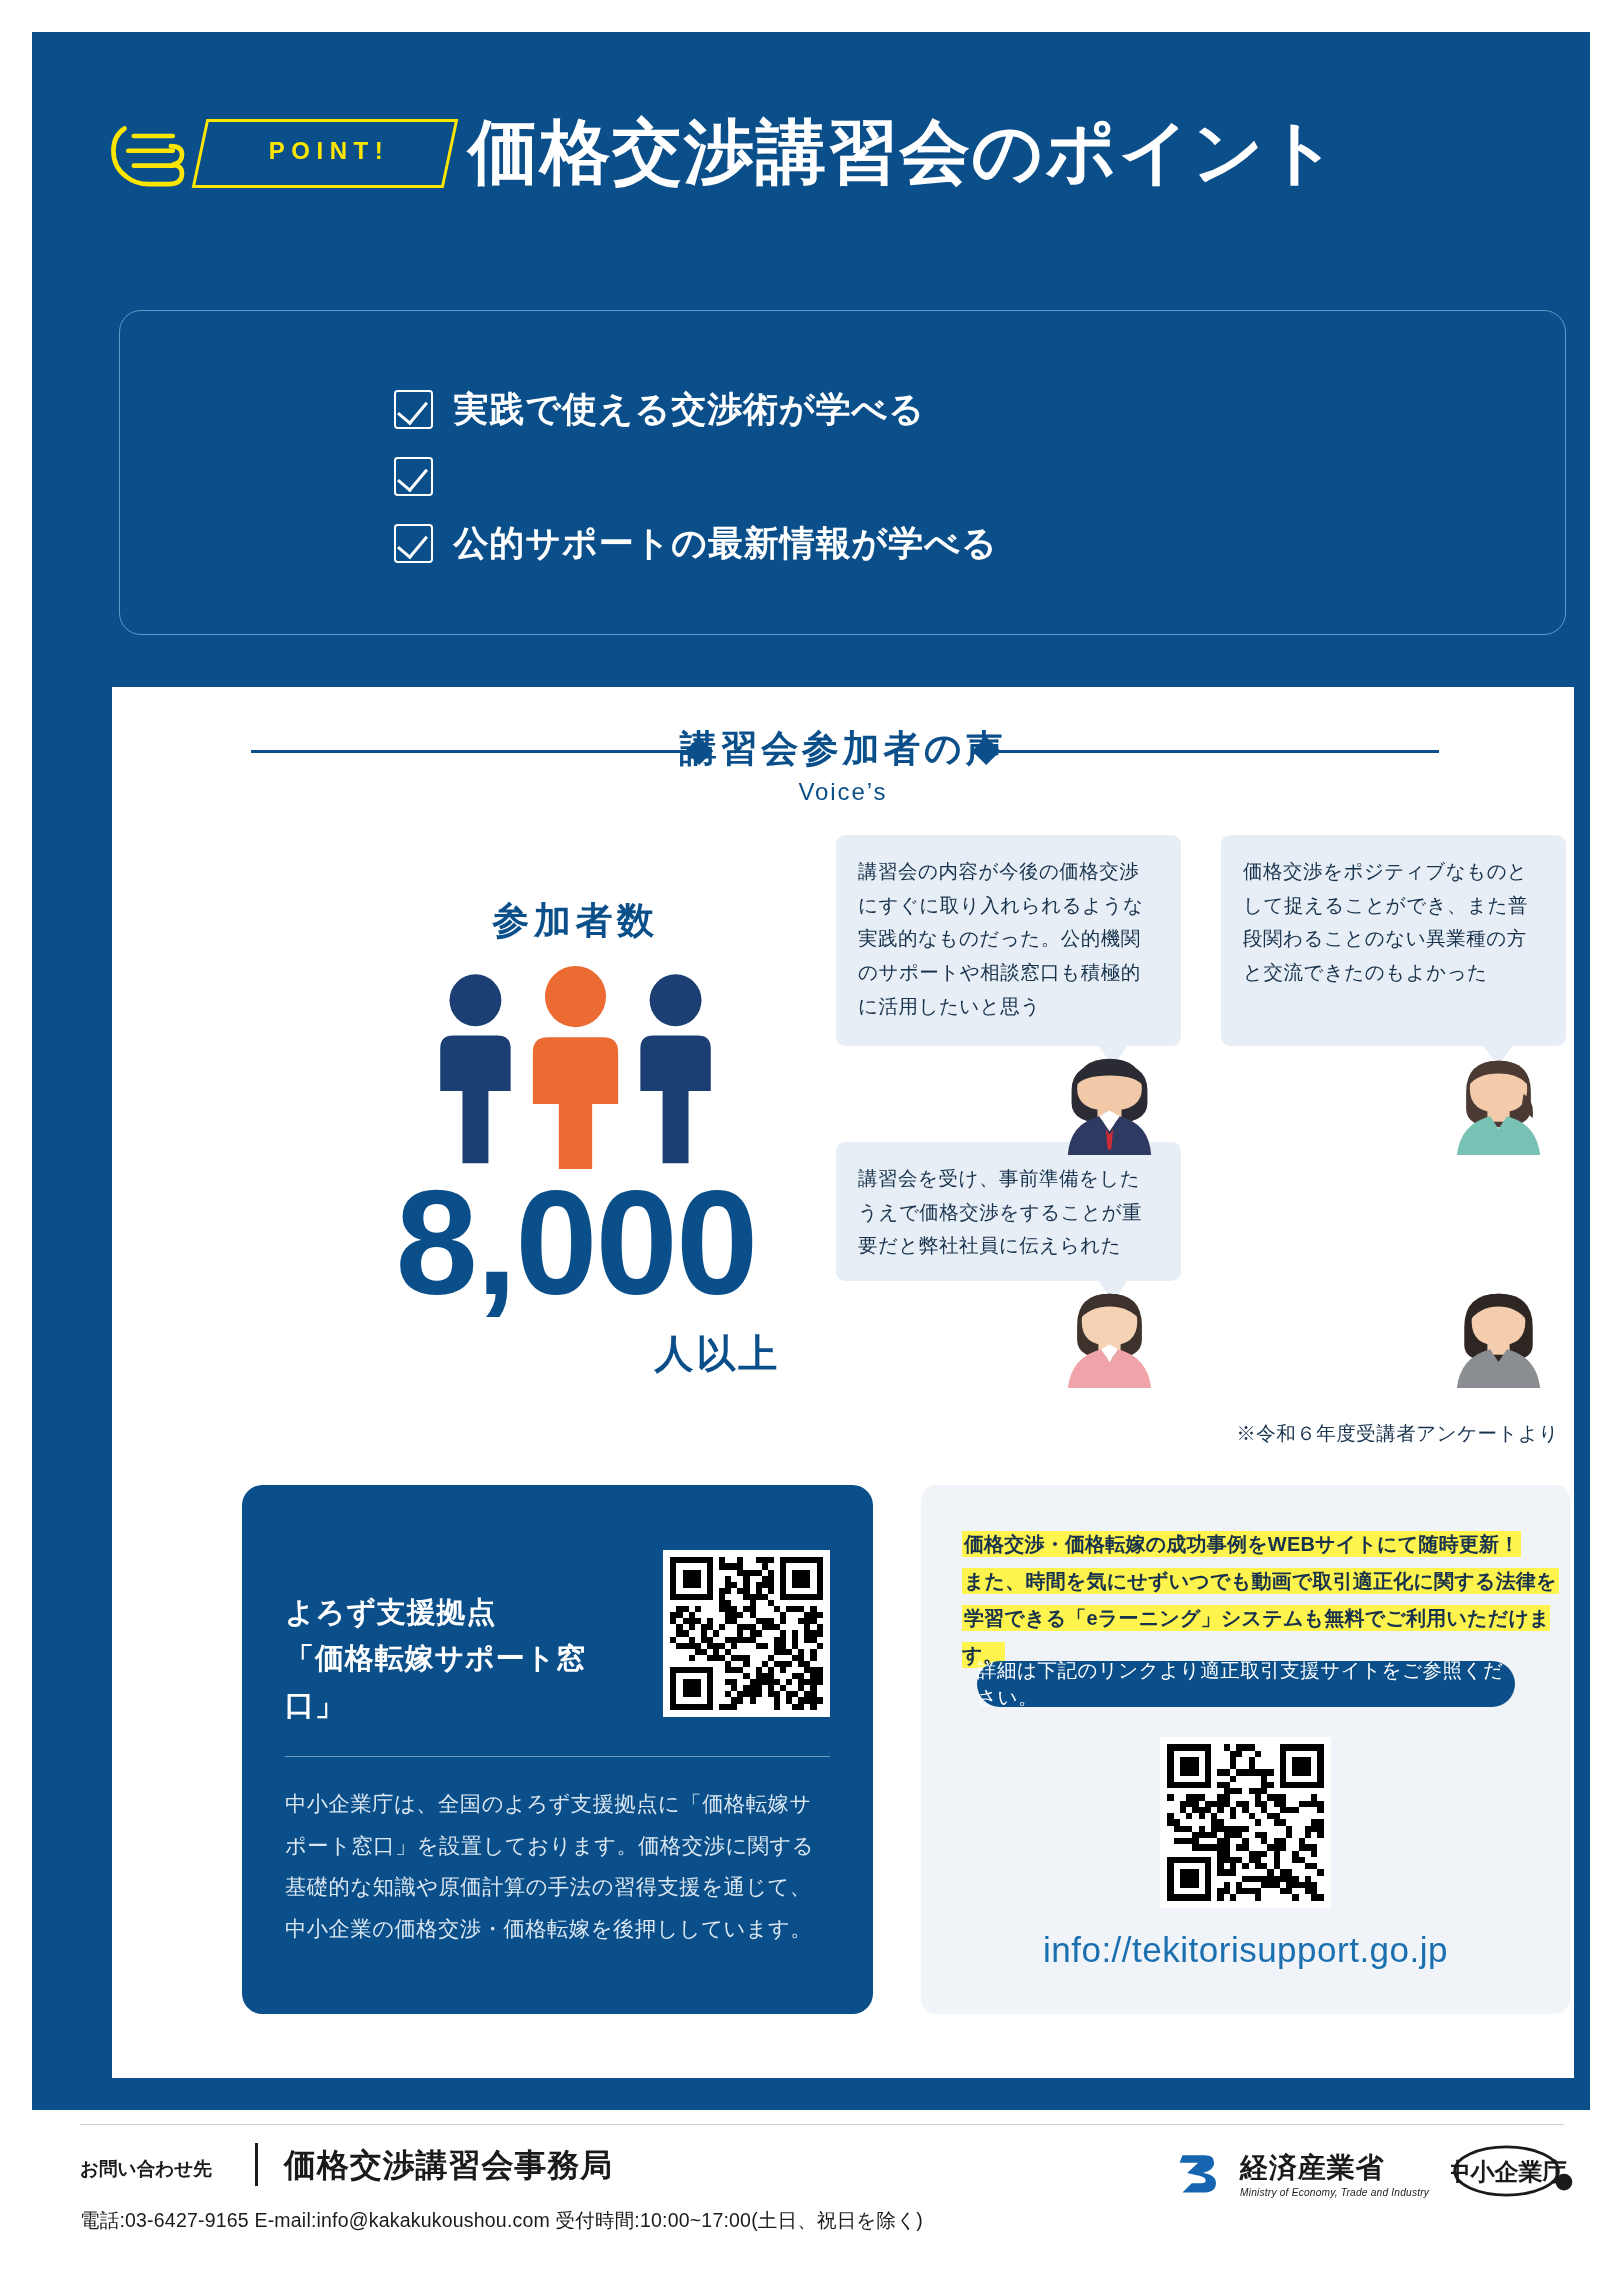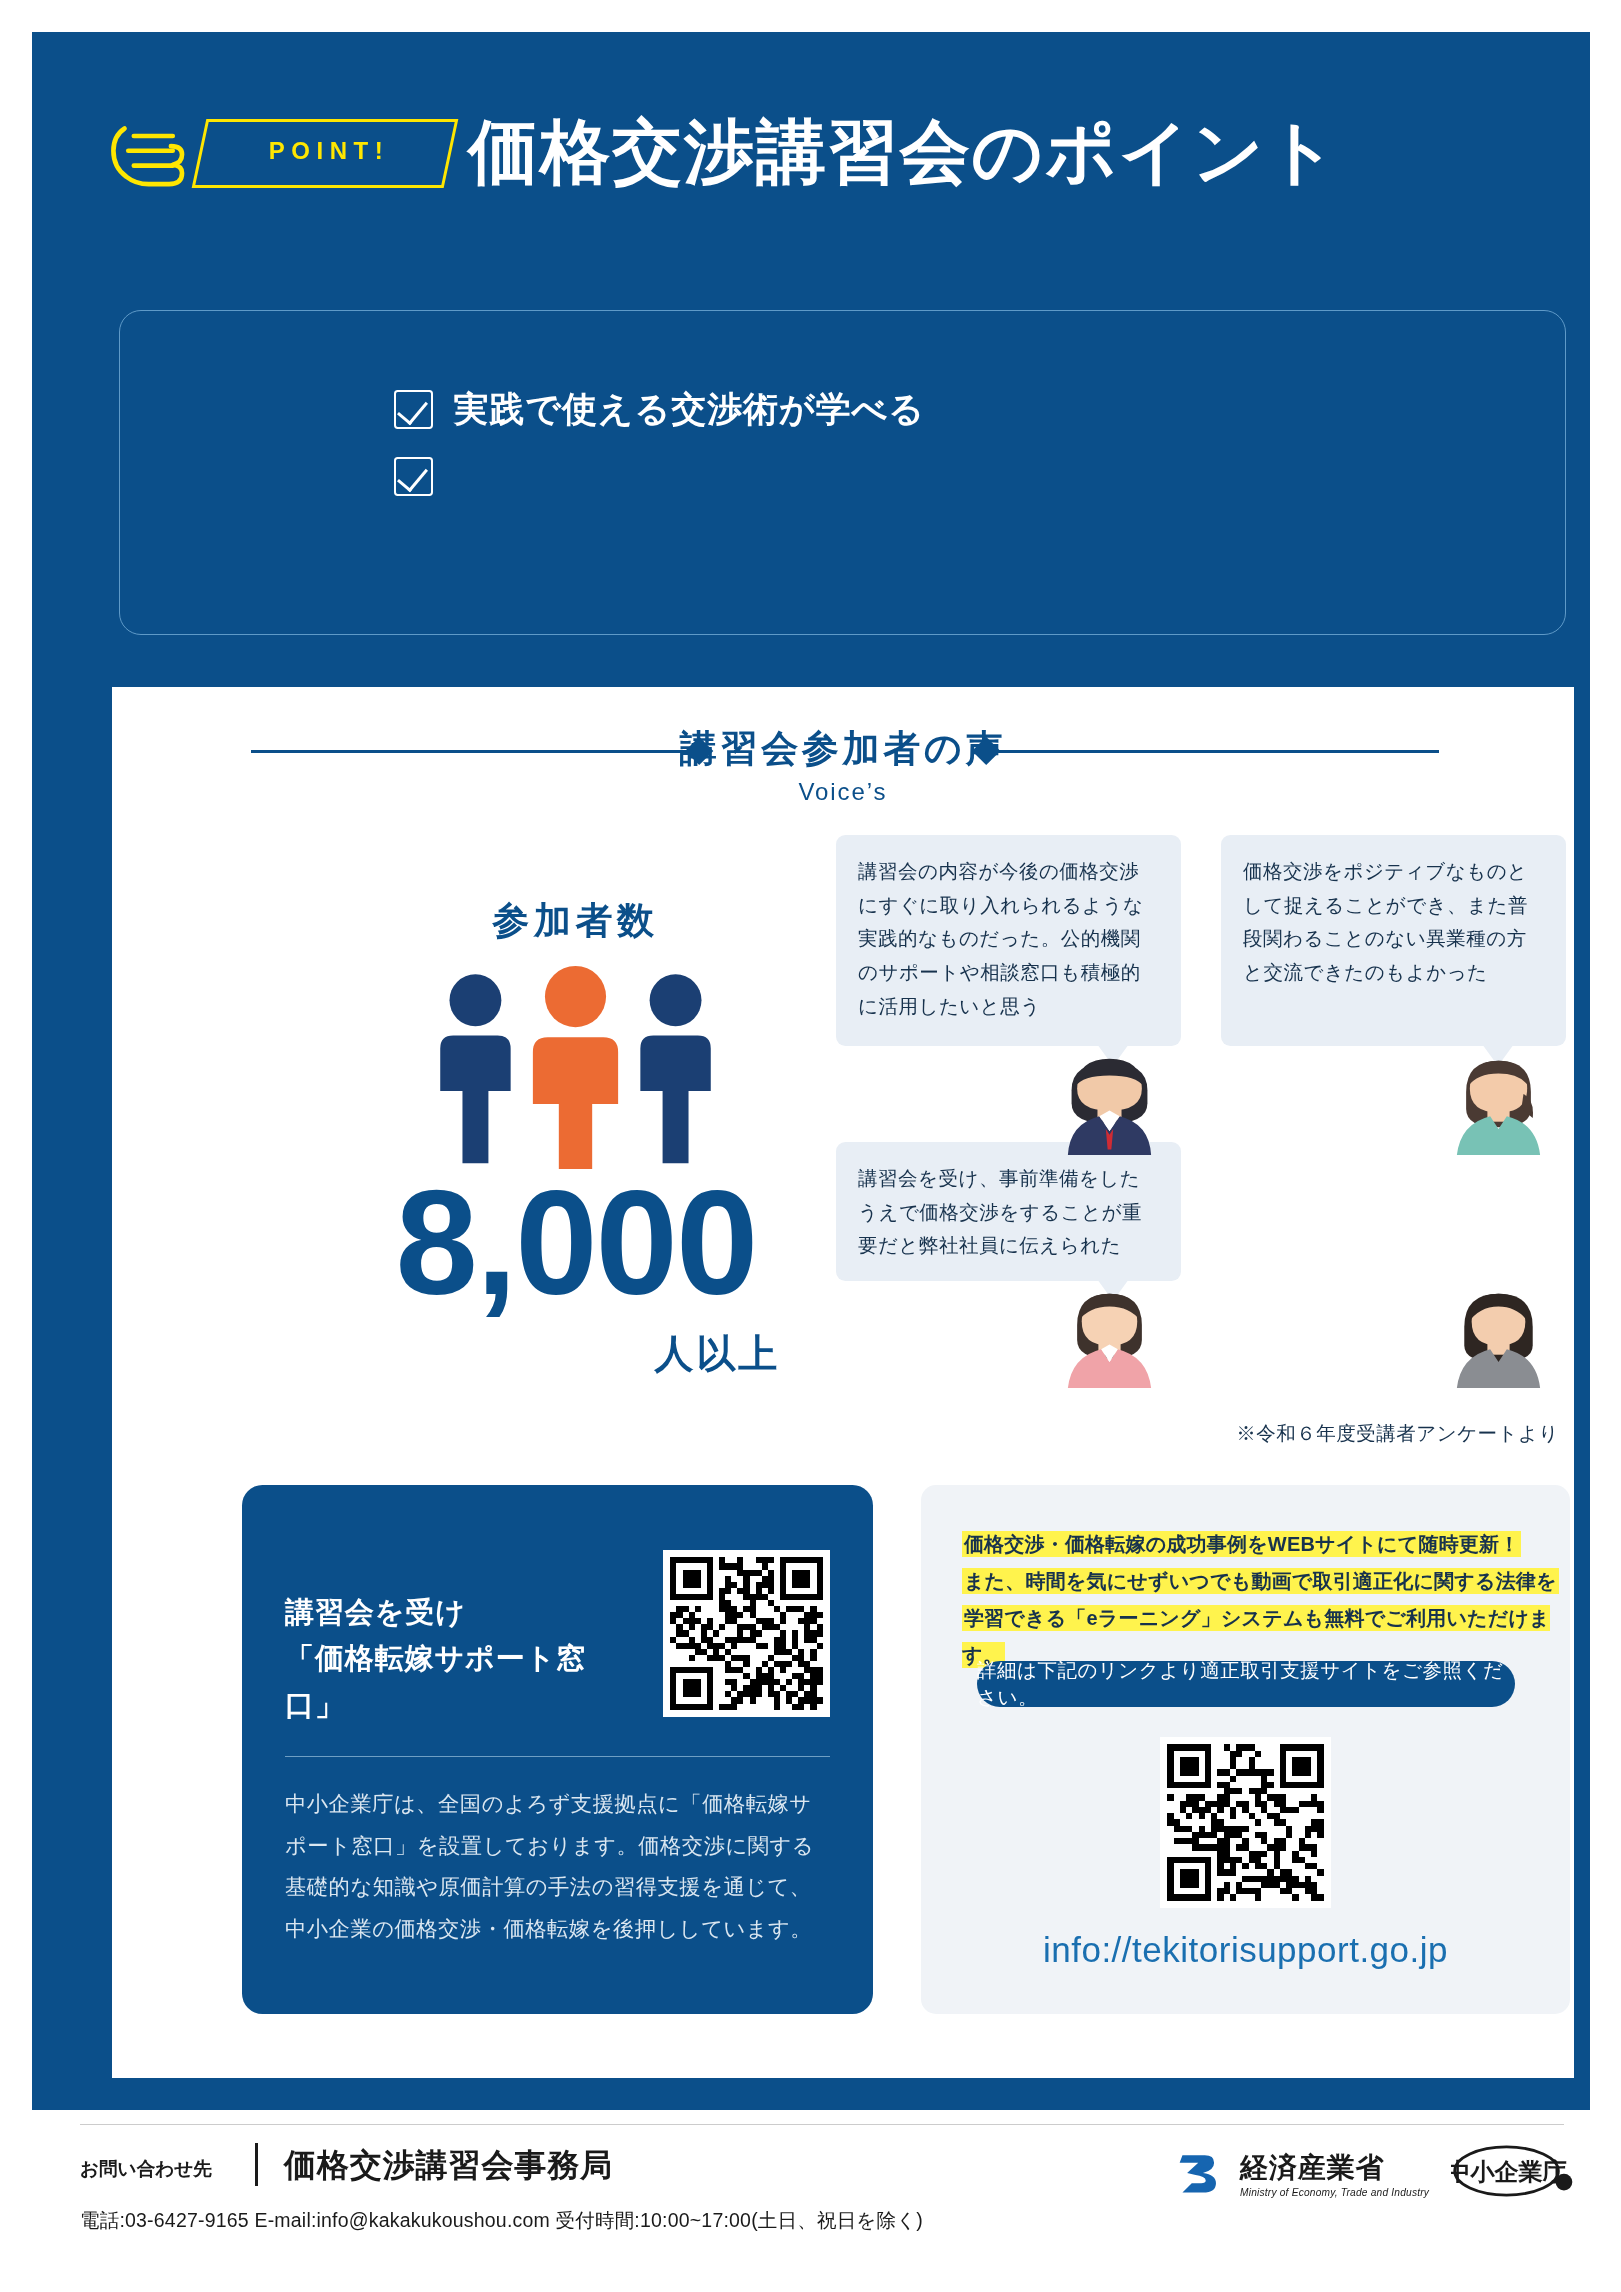--- a/index.html
+++ b/index.html
@@ -496,20 +496,24 @@
 
     <div class="points-box"></div>
 
     <div class="points-list">
       <div class="point-item">
         <div class="chk"></div>
         <div class="point-text">実践で使える交渉術が学べる</div>
       </div>
       <div class="point-item">
         <div class="chk"></div>
+      </div>
+      <div class="point-item">
+        <div class="chk"></div>
+        <div class="point-text">公的サポートの最新情報が学べる</div>
       </div>
     </div>
 
     <div class="white-card">
 
       <div class="voice-head">
         <div class="voice-title">講習会参加者の声</div>
         <div class="voice-sub">Voice’s</div>
       </div>
       <div class="voice-rule left"></div>
@@ -569,21 +573,21 @@
         <rect x="53" y="62" width="24" height="22" fill="#f3cdae"></rect>
         <path d="M36 48 q0 -26 29 -26 q29 0 29 26 q0 26 -29 26 q-29 0 -29 -26 z" fill="#f3cdae"></path>
         <path d="M32 50 q2 -32 33 -32 q31 0 33 32 q-12 -18 -33 -18 q-21 0 -33 18 z" fill="#2e2622"></path>
         <path d="M20 120 q4 -34 36 -42 l9 14 l9 -14 q32 8 36 42 z" fill="#8a8d92"></path>
       </svg>
 
       <div class="survey-note">※令和６年度受講者アンケートより</div>
 
       <div class="yorozu">
         <div class="yorozu-title">
-          <div>講習会を受け</div>
+          <div>よろず支援拠点</div>
           <div>「価格転嫁サポート窓口」</div>
         </div>
         <div class="yorozu-qr">
           <div class="qr-grid" id="qr1" style="grid-template-columns: repeat(25, 1fr); grid-template-rows: repeat(25, 1fr);">
               <i style="background:#000"></i>
               <i style="background:#000"></i>
               <i style="background:#000"></i>
               <i style="background:#000"></i>
               <i style="background:#000"></i>
               <i style="background:#000"></i>

